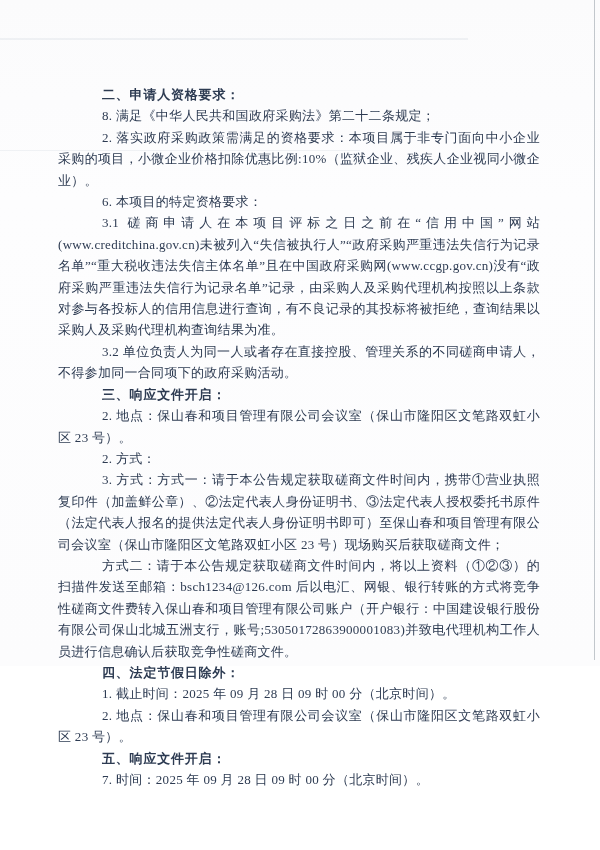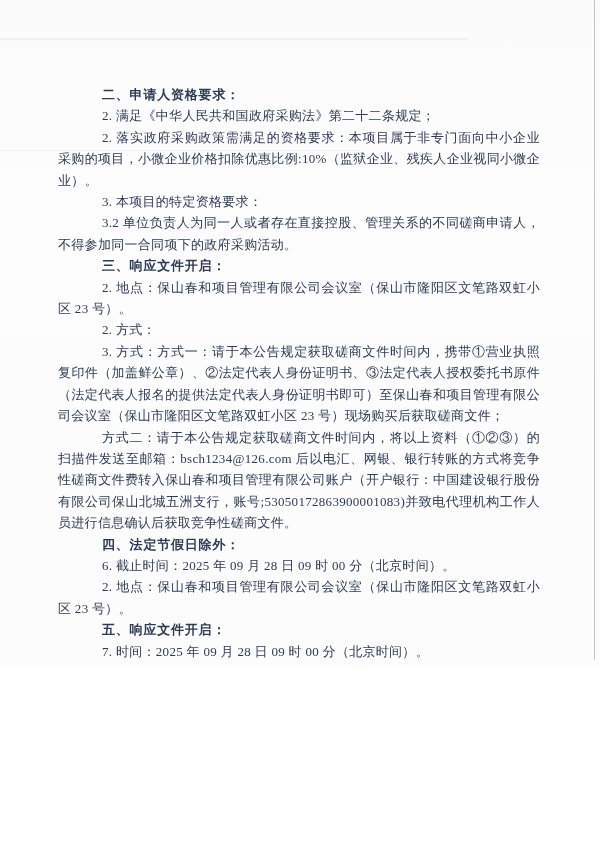--- a/index.html
+++ b/index.html
@@ -62,28 +62,29 @@
 </style>
 </head>
 <body>
 
 <div class="scan">
   <div class="band b1"></div>
   <div class="band b2"></div>
   <div class="edge-line" style="background: rgb(194, 199, 204);"></div>
   <div class="doc" id="doc" style="color: rgb(45, 59, 82);">
       <p class="heading"><span>二、申请人资格要求：</span></p>
-      <p class="para"><span>2. 满足《中华人民共和国政府采购法》第二十二条规定；</span></p>
+      <p class="para"><span>8. 满足《中华人民共和国政府采购法》第二十二条规定；</span></p>
       <p class="para"><span>2. 落实政府采购政策需满足的资格要求：本项目属于非专门面向中小企业采购的项目，小微企业价格扣除优惠比例:10%（监狱企业、残疾人企业视同小微企业）。</span></p>
-      <p class="para"><span>3. 本项目的特定资格要求：</span></p>
+      <p class="para"><span>6. 本项目的特定资格要求：</span></p>
+      <p class="para"><span>3.1 磋商申请人在本项目评标之日之前在“信用中国”网站(www.creditchina.gov.cn)未被列入“失信被执行人”“政府采购严重违法失信行为记录名单”“重大税收违法失信主体名单”且在中国政府采购网(www.ccgp.gov.cn)没有“政府采购严重违法失信行为记录名单”记录，由采购人及采购代理机构按照以上条款对参与各投标人的信用信息进行查询，有不良记录的其投标将被拒绝，查询结果以采购人及采购代理机构查询结果为准。</span></p>
       <p class="para"><span>3.2 单位负责人为同一人或者存在直接控股、管理关系的不同磋商申请人，不得参加同一合同项下的政府采购活动。</span></p>
       <p class="heading"><span>三、响应文件开启：</span></p>
       <p class="para"><span>2. 地点：保山春和项目管理有限公司会议室（保山市隆阳区文笔路双虹小区 23 号）。</span></p>
       <p class="para"><span>2. 方式：</span></p>
       <p class="para"><span>3. 方式：方式一：请于本公告规定获取磋商文件时间内，携带①营业执照复印件（加盖鲜公章）、②法定代表人身份证明书、③法定代表人授权委托书原件（法定代表人报名的提供法定代表人身份证明书即可）至保山春和项目管理有限公司会议室（保山市隆阳区文笔路双虹小区 23 号）现场购买后获取磋商文件；</span></p>
       <p class="para"><span>方式二：请于本公告规定获取磋商文件时间内，将以上资料（①②③）的扫描件发送至邮箱：bsch1234@126.com 后以电汇、网银、银行转账的方式将竞争性磋商文件费转入保山春和项目管理有限公司账户（开户银行：中国建设银行股份有限公司保山北城五洲支行，账号;53050172863900001083)并致电代理机构工作人员进行信息确认后获取竞争性磋商文件。</span></p>
       <p class="heading"><span>四、法定节假日除外：</span></p>
-      <p class="para"><span>6. 截止时间：</span><span class="u">2025 年 09 月 28 日 09 时 00 分</span><span>（北京时间）。</span></p>
+      <p class="para"><span>1. 截止时间：</span><span class="u">2025 年 09 月 28 日 09 时 00 分</span><span>（北京时间）。</span></p>
       <p class="para"><span>2. 地点：保山春和项目管理有限公司会议室（保山市隆阳区文笔路双虹小区 23 号）。</span></p>
       <p class="heading"><span>五、响应文件开启：</span></p>
       <p class="para"><span>7. 时间：</span><span class="u">2025 年 09 月 28 日 09 时 00 分</span><span>（北京时间）。</span></p>
     </div>
 </div>
 
 </body></html>

